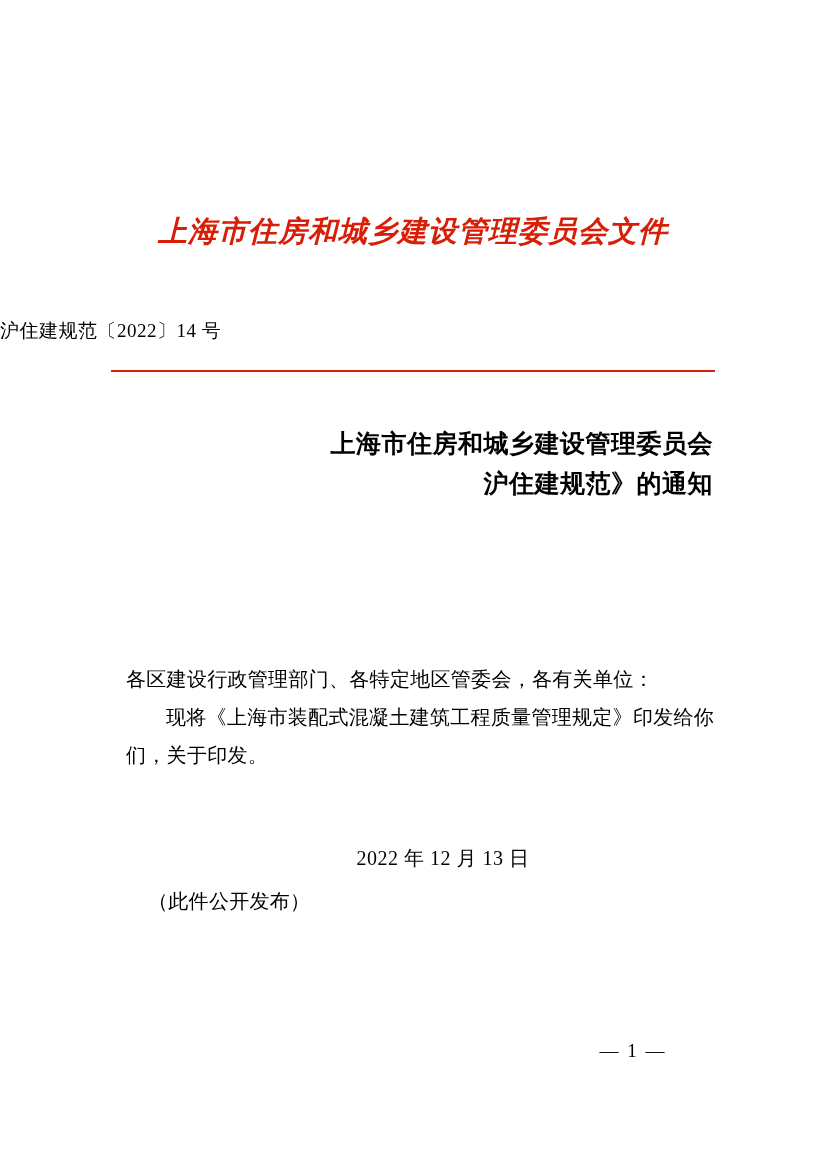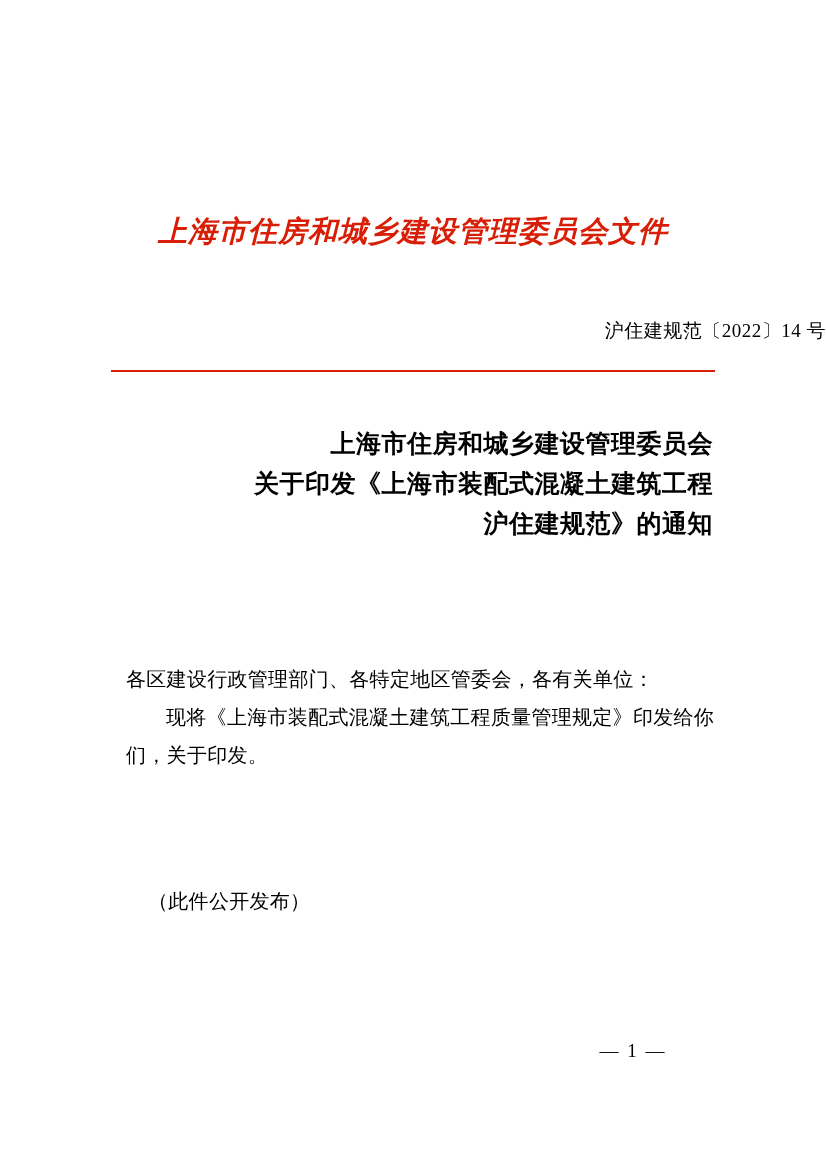--- a/index.html
+++ b/index.html
@@ -33,21 +33,21 @@
     font-style: italic;
     font-size: 29px;
     letter-spacing: 1px;
     color: #d81e06;
   }
   .doc-number {
     position: absolute;
     top: 318px;
     left: 0;
     width: 826px;
-    text-align: right;
+    text-align: left;
     font-size: 19px;
     color: #000000;
     letter-spacing: 0.5px;
   }
   .red-rule {
     position: absolute;
     top: 370px;
     left: 111px;
     width: 604px;
     height: 2px;
@@ -114,27 +114,27 @@
 <div class="page">
 
   <div class="masthead">上海市住房和城乡建设管理委员会文件</div>
 
   <div class="doc-number">沪住建规范〔2022〕14 号</div>
 
   <div class="red-rule"></div>
 
   <div class="doc-title">
     <div>上海市住房和城乡建设管理委员会</div>
-    <div>关于印发《上海市装配式混凝土建筑工程</div>
     <div>沪住建规范》的通知</div>
   </div>
 
   <div class="body-block">
     <div>各区建设行政管理部门、各特定地区管委会，各有关单位：</div>
     <div class="para-indent">现将《上海市装配式混凝土建筑工程质量管理规定》印发给你们，关于印发。</div>
   </div>
 
+  <div class="date-line">2022 年 12 月 13 日</div>
 
   <div class="publish-note">（此件公开发布）</div>
 
   <div class="page-number">— 1 —</div>
 
 </div>
 
 </body></html>

